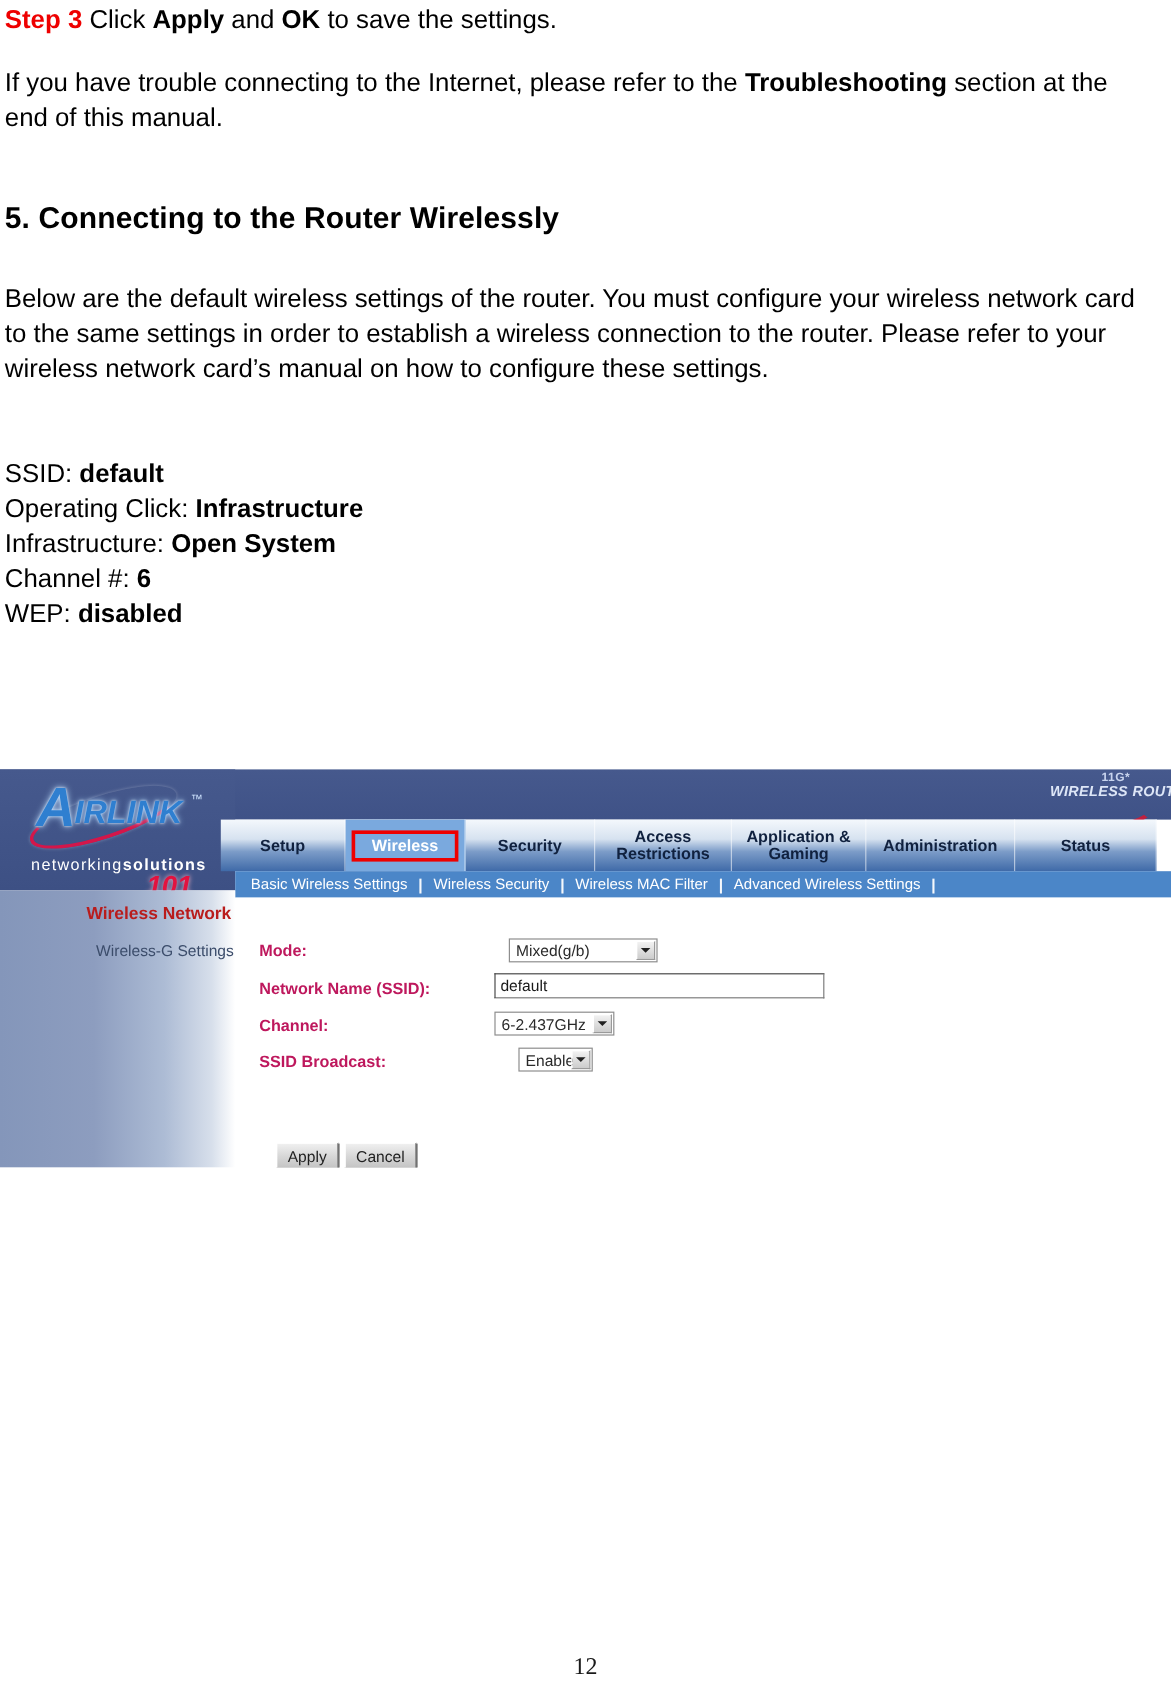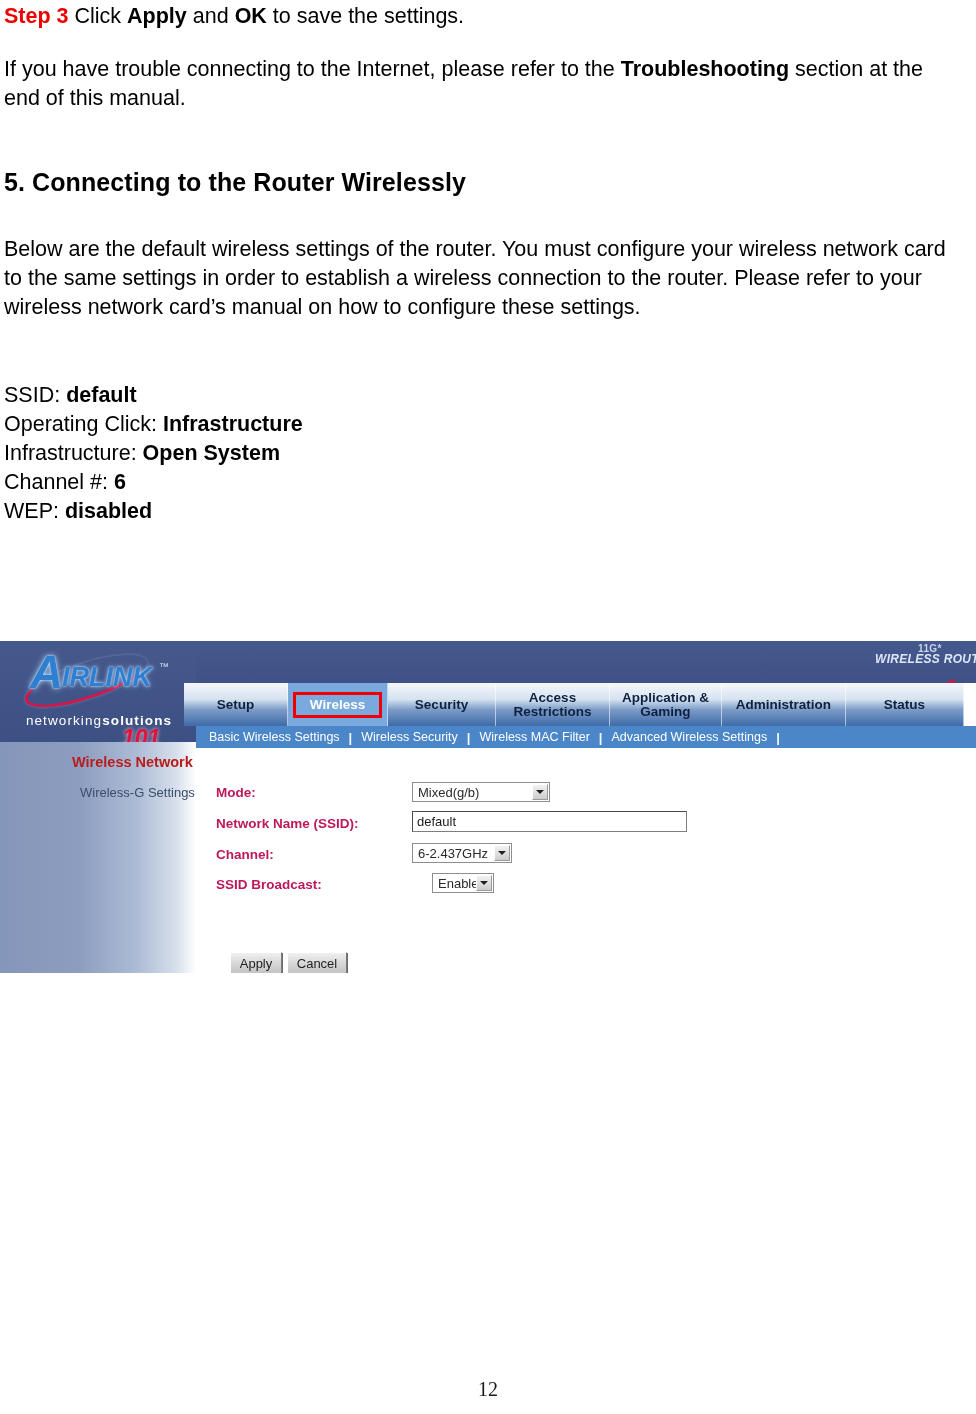--- a/index.html
+++ b/index.html
@@ -483,21 +483,21 @@
     <div class="content-panel"></div>
 
     <div class="section-title">Wireless Network</div>
     <div class="section-sub">Wireless-G Settings</div>
 
     <div class="form-label" style="top:144px;">Mode:</div>
     <div class="form-label" style="top:175px;">Network Name (SSID):</div>
     <div class="form-label" style="top:206px;">Channel:</div>
     <div class="form-label" style="top:236px;">SSID Broadcast:</div>
 
-    <div class="fake-select" style="left:412px; top:141px; width:138px;">
+    <div class="fake-select" style="left:424px; top:141px; width:124px;">
       <span>Mixed(g/b)</span>
       <span class="arrow-btn">
           <span class="arrow-glyph"></span>
         </span>
     </div>
 
     <div class="fake-input" style="left:412px; top:170px; width:275px;">
       <span>default</span>
     </div>
 

